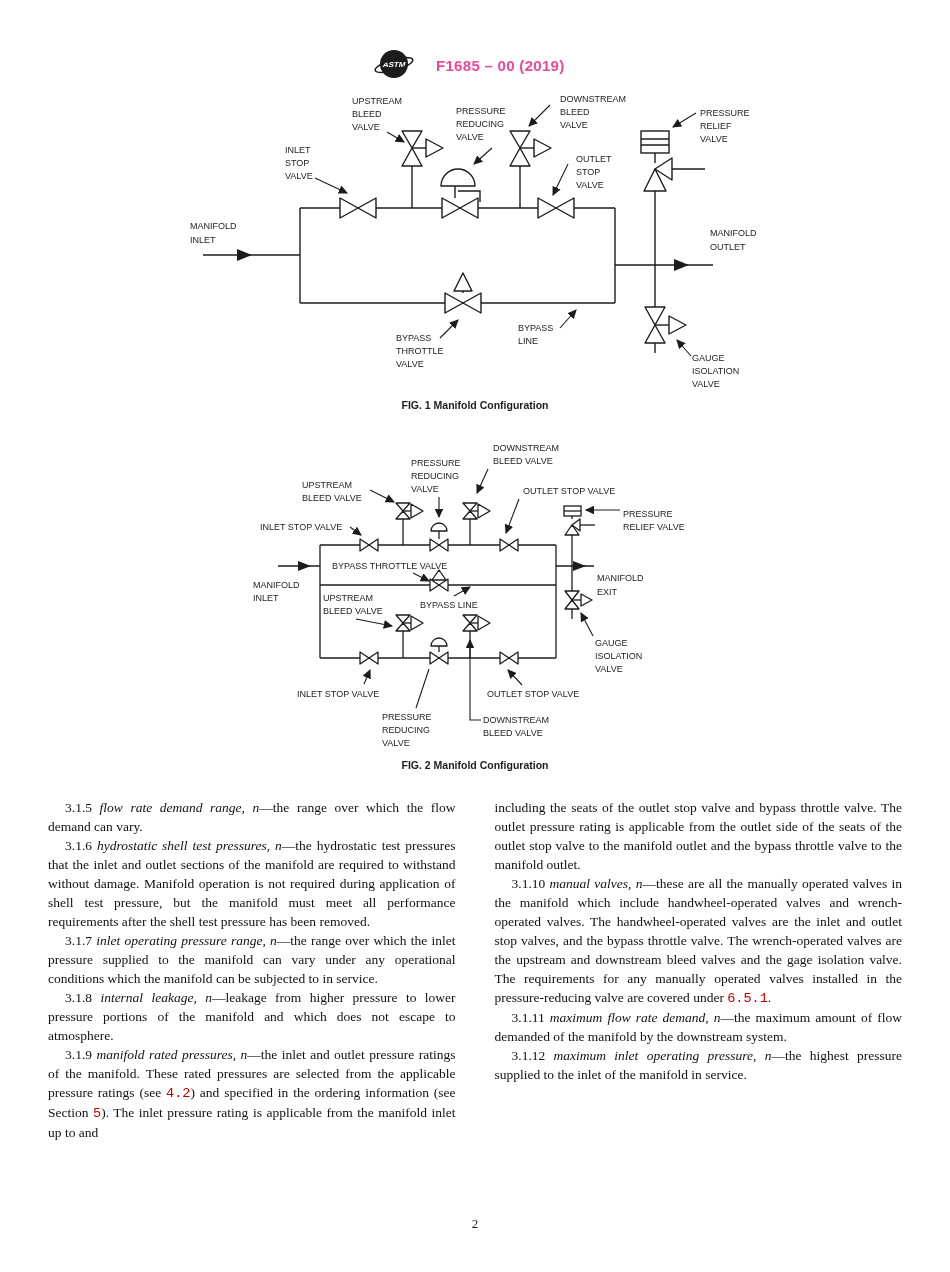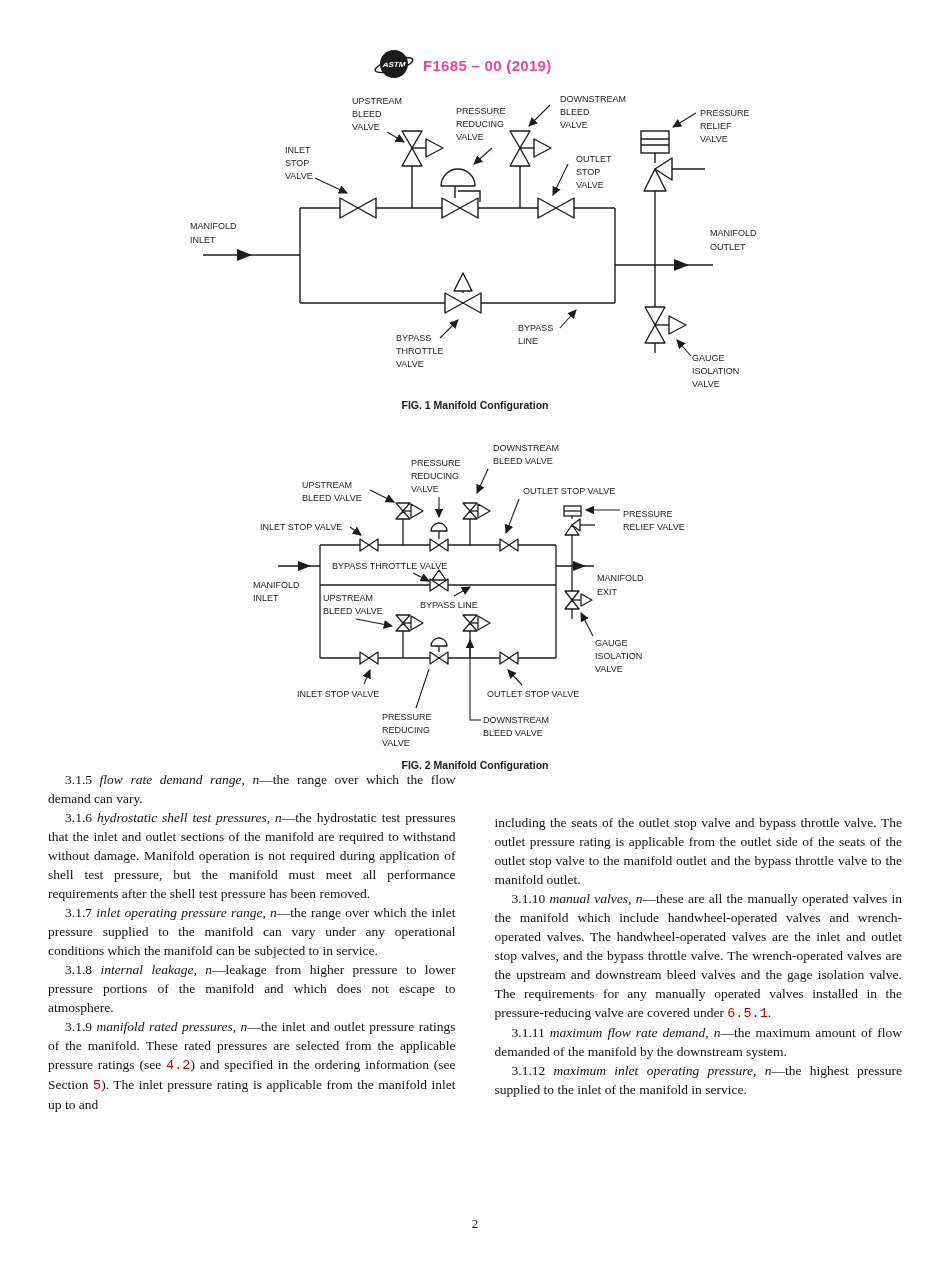--- a/index.html
+++ b/index.html
@@ -1,29 +1,29 @@
 <!DOCTYPE html>
 <html style="--link: #c00000;"><head>
 <meta charset="utf-8">
 <style>
   html,body{margin:0;padding:0;background:#ffffff;}
   .page{position:relative;width:950px;height:1272px;background:#ffffff;overflow:hidden;
         font-family:"Liberation Serif",serif;color:#111;}
-  .hdr{position:absolute;left:374px;top:46px;display:flex;align-items:center;gap:9px;}
+  .hdr{position:absolute;left:374px;top:46px;display:flex;align-items:center;gap:22px;}
   .hdr .title{font-family:"Liberation Sans",sans-serif;font-weight:bold;font-size:15px;
               letter-spacing:.3px;color:#ec4899;white-space:nowrap;}
   .figsvg{position:absolute;left:0;}
   #fig1{top:88px;}
   #fig2{top:433px;}
   .figsvg text{font-family:"Liberation Sans",sans-serif;font-size:9px;fill:#1c1c1c;}
   .figsvg text.cap{font-size:10.5px;font-weight:bold;}
-  .columns{position:absolute;left:48px;top:770px;width:854px;display:flex;gap:39px;}
+  .columns{position:absolute;left:48px;top:798px;width:854px;display:flex;gap:39px;}
   .col{width:414px;}
   .para{margin:0;text-align:justify;text-indent:17px;font-size:13.5px;line-height:19px;}
-  .para.cont{text-indent:0;margin-top:43px;}
+  .para.cont{text-indent:0;}
   .term{font-style:italic;}
   .xref{color:var(--link,#c00000);text-decoration:none;cursor:pointer;font-family:Liberation Mono, monospace;}
   .pageno{position:absolute;top:1216px;left:0;width:100%;text-align:center;
           font-size:13px;color:#1c1c1c;}
 </style>
 </head>
 <body>
 
 <div class="page">
 

